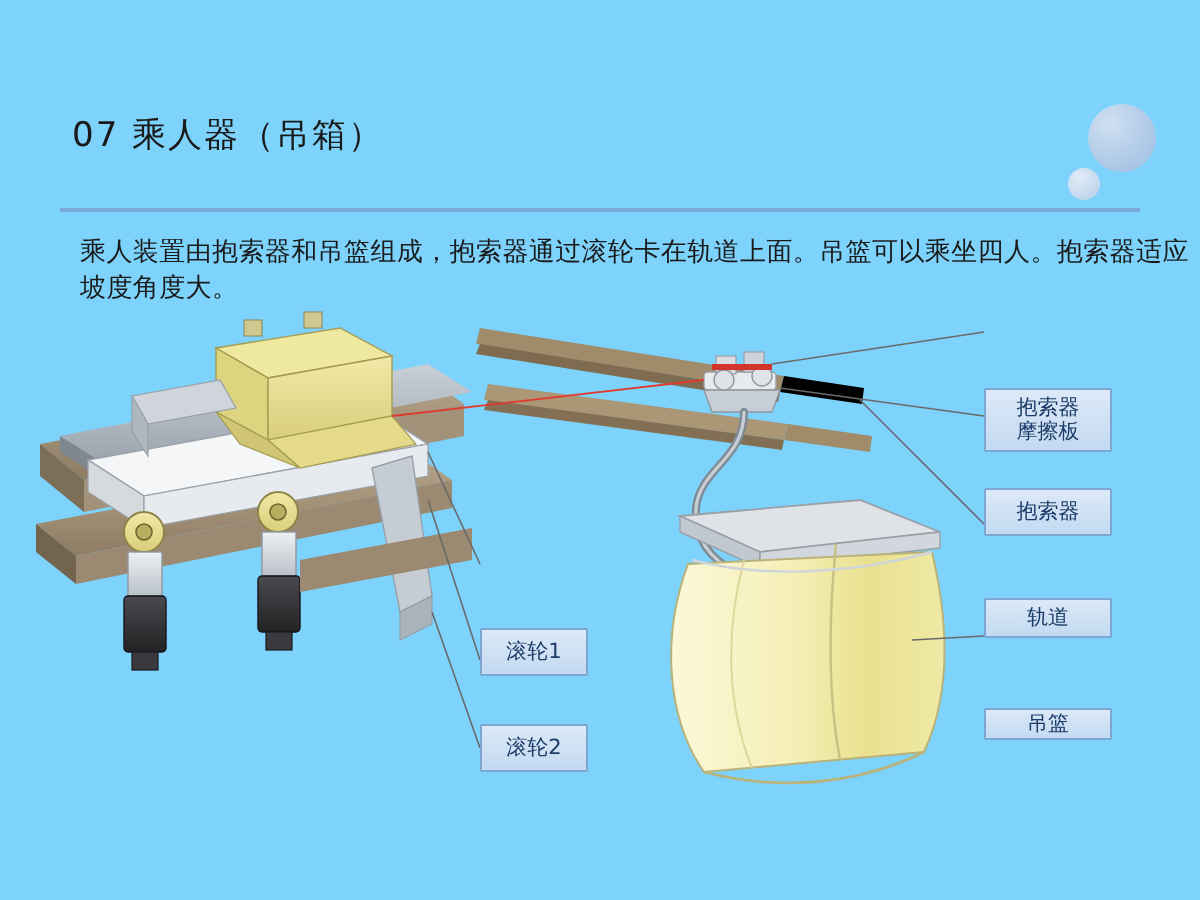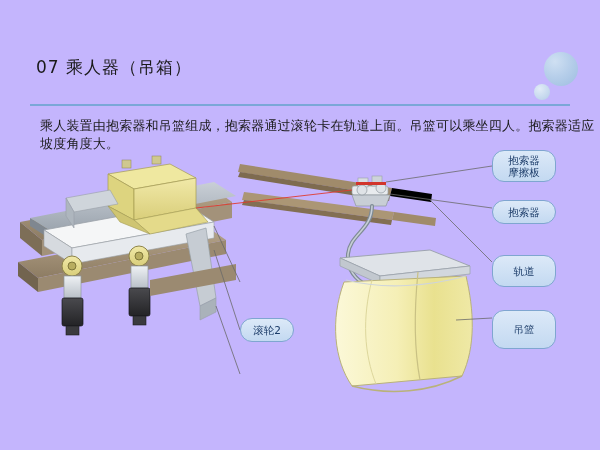--- a/index.html
+++ b/index.html
@@ -1,17 +1,17 @@
 <!DOCTYPE html>
 <html><head>
 <meta charset="utf-8">
 <style>
   html,body{margin:0;padding:0;}
   body{width:600px;height:450px;background:#ffffff;font-family:"DejaVu Sans","Liberation Sans",sans-serif;overflow:hidden;}
-  #slide{position:relative;width:600px;height:450px;background:#c4b5fd;overflow:hidden;text-decoration:underline;}
+  #slide{position:relative;width:600px;height:450px;background:#7dd3fc;overflow:hidden;text-decoration:underline;}
 
   
   .title{
     position:absolute;left:36px;top:56px;font-size:17px;color:#1a1a1a;letter-spacing:1px;
   }
   .title-rule{
     position:absolute;left:30px;top:104px;width:540px;height:2px;background:#7ba7d7;
   }
   .deco-big{
     position:absolute;right:22px;top:52px;width:34px;height:34px;border-radius:50%;
@@ -29,22 +29,23 @@
   
   #art{position:absolute;left:0;top:130px;width:600px;height:290px;}
 
   
   .lbl{
     position:absolute;box-sizing:border-box;
     background:linear-gradient(#dce9f8,#c3d9f1);
     border:1px solid #7fa6d0;
     color:#1b3b68;font-size:10.5px;text-align:center;
     display:flex;align-items:center;justify-content:center;
-    border-radius:12px;
+    border-radius:1px;
     line-height:1.15;
+    margin-top:44px;
   }
   .lbl.two-line{flex-direction:column;}
 </style>
 </head>
 <body>
 
 <div id="slide">
 
   <div class="title">07 乘人器（吊箱）</div>
   <div class="title-rule"></div>
@@ -194,27 +195,30 @@
 
   <div class="lbl two-line" style="left:492px;top:150px;width:64px;height:32px;">
     <span>抱索器</span>
     <span>摩擦板</span>
   </div>
 
   <div class="lbl" style="left:492px;top:200px;width:64px;height:24px;">
     <span>抱索器</span>
   </div>
 
-  <div class="lbl" style="left:492px;top:255px;width:64px;height:32px;">
+  <div class="lbl" style="left:492px;top:255px;width:64px;height:20px;">
     <span>轨道</span>
   </div>
 
-  <div class="lbl" style="left:492px;top:310px;width:64px;height:39px;">
+  <div class="lbl" style="left:492px;top:310px;width:64px;height:16px;">
     <span>吊篮</span>
   </div>
 
+  <div class="lbl" style="left:240px;top:270px;width:54px;height:24px;">
+    <span>滚轮1</span>
+  </div>
 
   <div class="lbl" style="left:240px;top:318px;width:54px;height:24px;">
     <span>滚轮2</span>
   </div>
 
 
 </div>
 
 </body></html>

